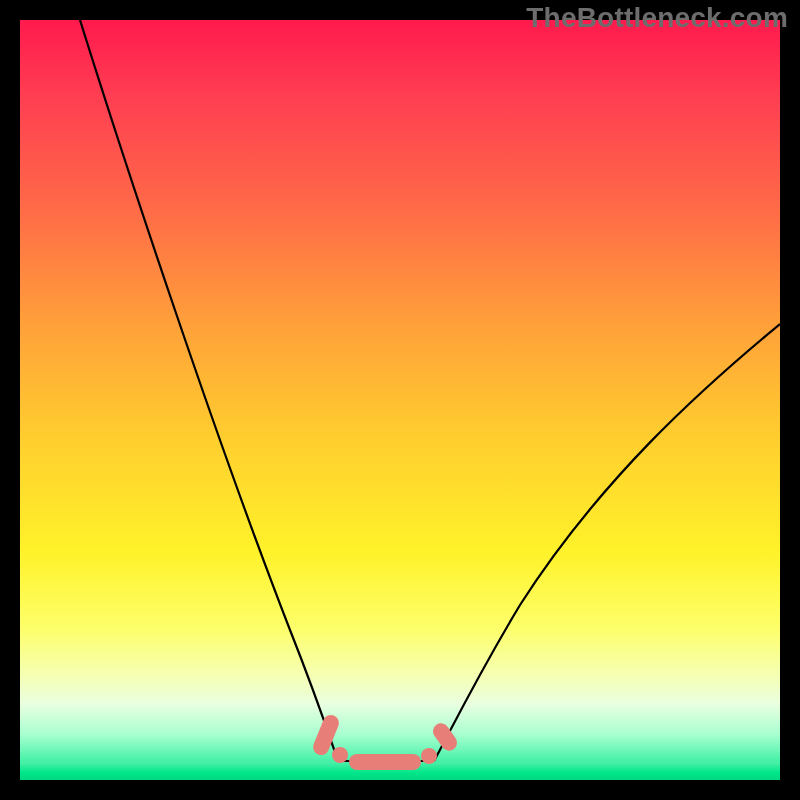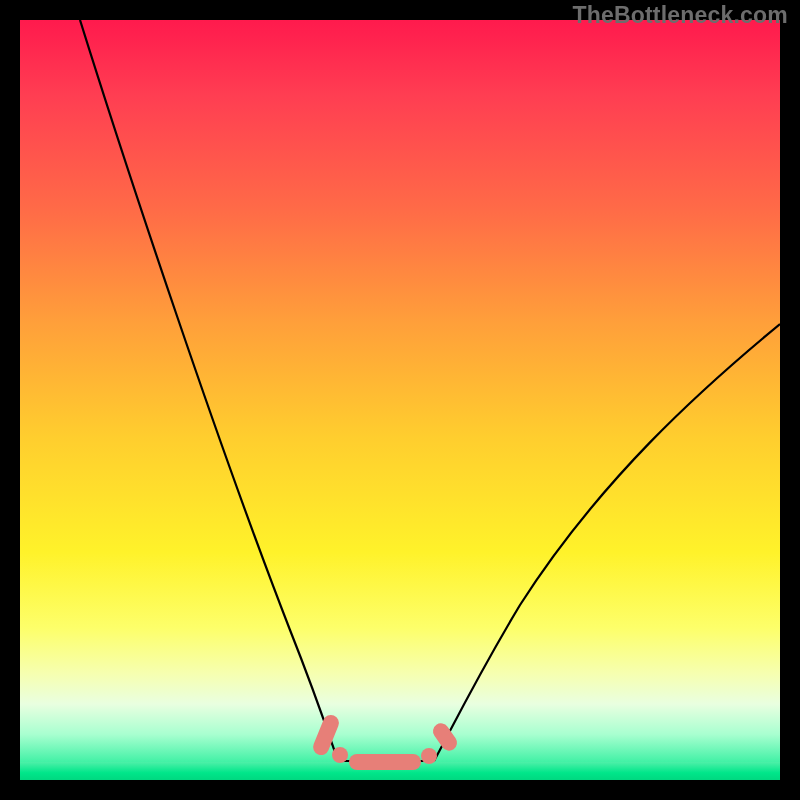--- a/index.html
+++ b/index.html
@@ -28,21 +28,21 @@
       #e9ffe0 90%,
       #a8ffd0 94%,
       #00e88a 100%
     );
   }
   .watermark {
     position: absolute;
     top: 2px;
     right: 12px;
     font-family: Arial, Helvetica, sans-serif;
-    font-size: 23px;
+    font-size: 28px;
     font-weight: 600;
     color: #6d6d6d;
     letter-spacing: 0.2px;
   }
   svg.curves {
     position: absolute;
     left: 0;
     top: 0;
     width: 760px;
     height: 760px;

